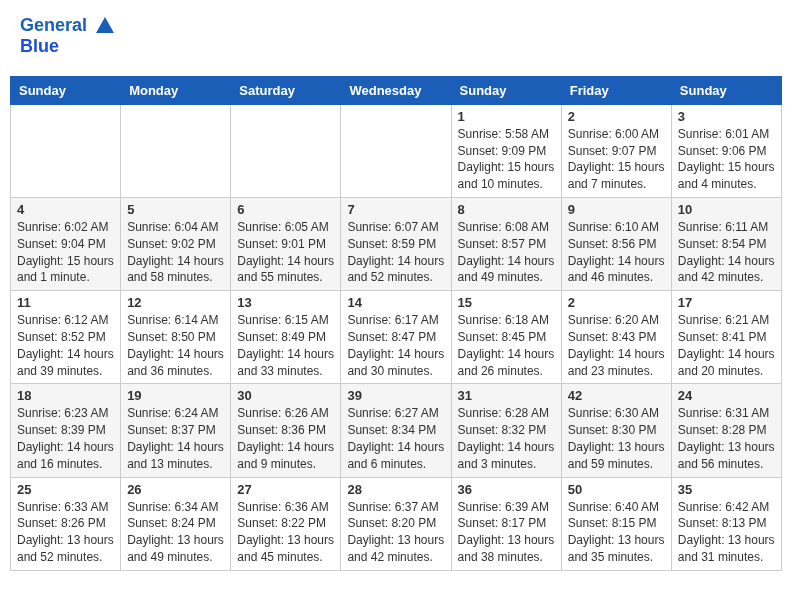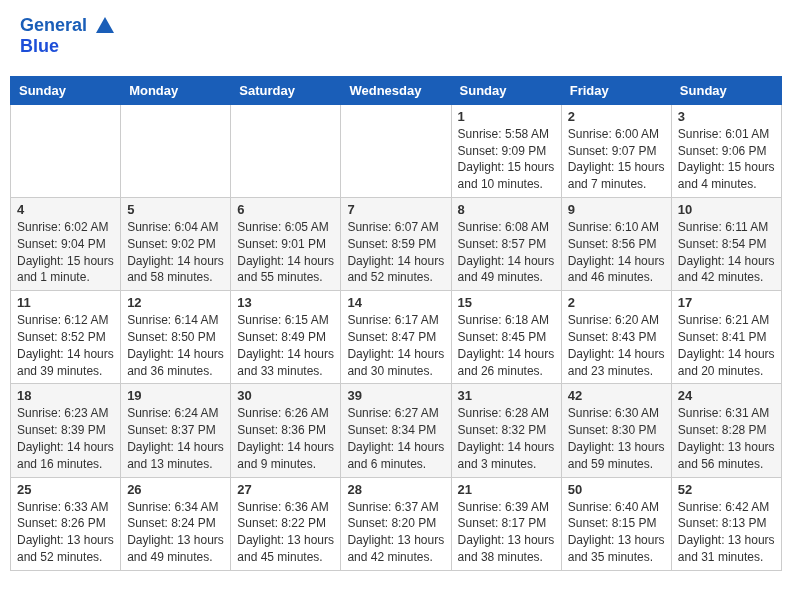--- a/index.html
+++ b/index.html
@@ -298,32 +298,32 @@
           Sunrise: 6:36 AM<br>Sunset: 8:22 PM<br>Daylight: 13 hours and 45 minutes.
         </div>
         </td>
         <td>
           <span class="day-number">28</span>
         <div class="day-info">
           Sunrise: 6:37 AM<br>Sunset: 8:20 PM<br>Daylight: 13 hours and 42 minutes.
         </div>
         </td>
         <td>
-          <span class="day-number">21</span>
+          <span class="day-number">36</span>
         <div class="day-info">
           Sunrise: 6:39 AM<br>Sunset: 8:17 PM<br>Daylight: 13 hours and 38 minutes.
         </div>
         </td>
         <td>
           <span class="day-number">50</span>
         <div class="day-info">
           Sunrise: 6:40 AM<br>Sunset: 8:15 PM<br>Daylight: 13 hours and 35 minutes.
         </div>
         </td>
         <td>
-          <span class="day-number">52</span>
+          <span class="day-number">35</span>
         <div class="day-info">
           Sunrise: 6:42 AM<br>Sunset: 8:13 PM<br>Daylight: 13 hours and 31 minutes.
         </div>
         </td>
       </tr>
     </tbody>
 </table>
 
 </body></html>

